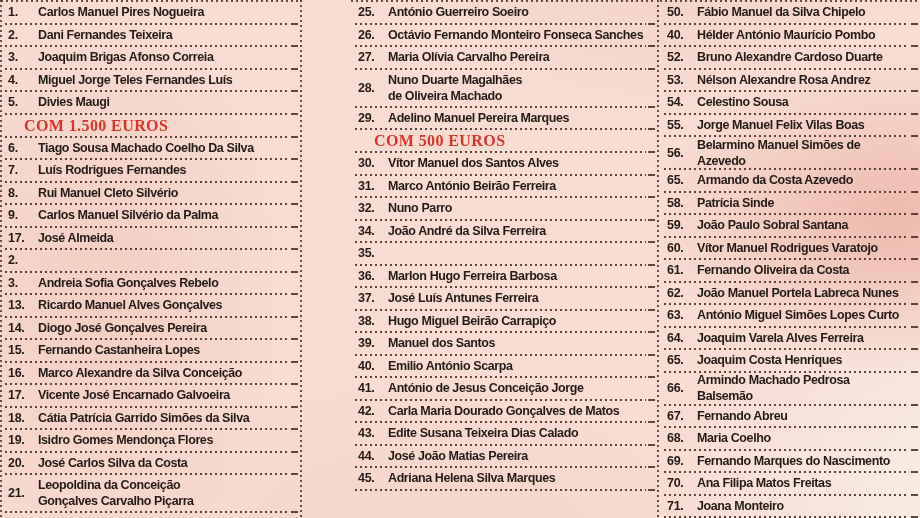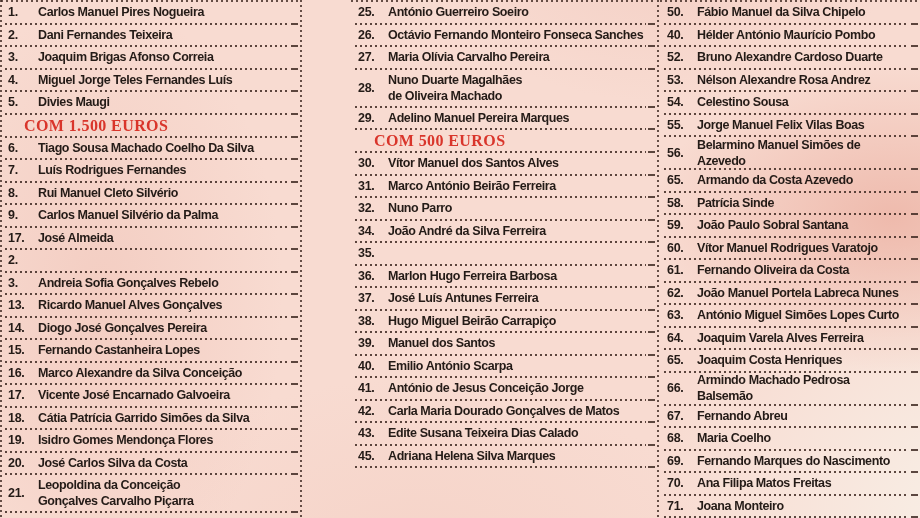--- a/index.html
+++ b/index.html
@@ -231,20 +231,24 @@
   </div>
       <div class="row">
     <span class="num">42.</span>
     <span class="name">Carla Maria Dourado Gonçalves de Matos</span>
   </div>
       <div class="row">
     <span class="num">43.</span>
     <span class="name">Edite Susana Teixeira Dias Calado</span>
   </div>
       <div class="row">
+    <span class="num">44.</span>
+    <span class="name">José João Matias Pereira</span>
+  </div>
+      <div class="row">
     <span class="num">45.</span>
     <span class="name">Adriana Helena Silva Marques</span>
   </div>
     </div>
   <div class="vsep"></div>
   <div class="col col-3">
       <div class="row">
     <span class="num">50.</span>
     <span class="name">Fábio Manuel da Silva Chipelo</span>
   </div>

